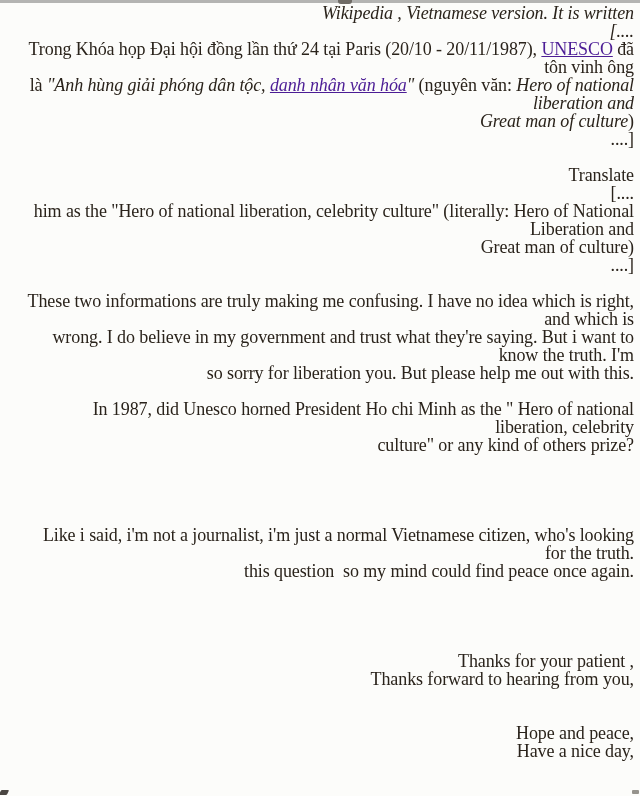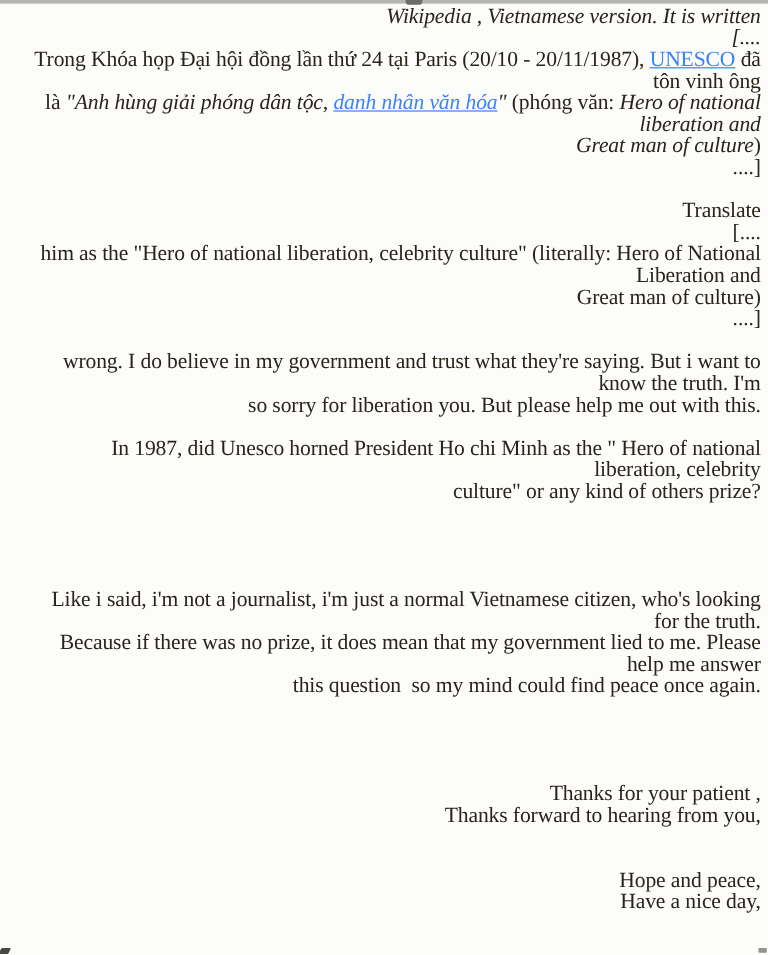--- a/index.html
+++ b/index.html
@@ -31,21 +31,21 @@
     top: 4px; left: 18px;
     width: 616px;
     font-size: 18px;
     line-height: 18px;
     letter-spacing: -0.1px;
     text-align: right;
   }
   .line { white-space: pre-wrap; min-height: 18px; }
   .it { font-style: italic; }
   a.lnk {
-    color: #3b82f6;
+    color: #4c1d95;
     text-decoration: underline;
     cursor: pointer;
   }
   a.lnk.it { font-style: italic; }
   .speck-left {
     position: absolute; left: 0px; bottom: 1px;
     width: 8px; height: 5px;
     background: #4a4642;
     transform: skewX(-25deg);
     border-radius: 1px;
@@ -62,41 +62,41 @@
 
 <div class="page">
   <div class="top-remnant">
     <div class="top-smudge"></div>
   </div>
 
   <div class="body-text" id="email-body">
       <div class="line"><span class="it">Wikipedia , Vietnamese version. It is written</span></div>
       <div class="line"><span class="it">[....</span></div>
       <div class="line"><span>Trong Khóa họp Đại hội đồng lần thứ 24 tại Paris (20/10 - 20/11/1987), </span><a class="lnk" href="#">UNESCO</a><span> đã tôn vinh ông</span></div>
-      <div class="line"><span>là </span><span class="it">"Anh hùng giải phóng dân tộc, </span><a class="lnk it" href="#">danh nhân văn hóa</a><span class="it">"</span><span> (phóng văn: </span><span class="it">Hero of national liberation and</span></div>
+      <div class="line"><span>là </span><span class="it">"Anh hùng giải phóng dân tộc, </span><a class="lnk it" href="#">danh nhân văn hóa</a><span class="it">"</span><span> (nguyên văn: </span><span class="it">Hero of national liberation and</span></div>
       <div class="line"><span class="it">Great man of culture</span><span>)</span></div>
       <div class="line"><span>....]</span></div>
       <div class="line">&nbsp;</div>
       <div class="line"><span>Translate</span></div>
       <div class="line"><span>[....</span></div>
       <div class="line"><span>him as the "Hero of national liberation, celebrity culture" (literally: Hero of National Liberation and</span></div>
       <div class="line"><span>Great man of culture)</span></div>
       <div class="line"><span>....]</span></div>
       <div class="line">&nbsp;</div>
+      <div class="line"><span>These two informations are truly making me confusing. I have no idea which is right, and which is</span></div>
       <div class="line"><span>wrong. I do believe in my government and trust what they're saying. But i want to know the truth. I'm</span></div>
       <div class="line"><span>so sorry for liberation you. But please help me out with this.</span></div>
       <div class="line">&nbsp;</div>
       <div class="line"><span>In 1987, did Unesco horned President Ho chi Minh as the " Hero of national liberation, celebrity</span></div>
       <div class="line"><span>culture" or any kind of others prize?</span></div>
       <div class="line">&nbsp;</div>
       <div class="line">&nbsp;</div>
       <div class="line">&nbsp;</div>
       <div class="line">&nbsp;</div>
       <div class="line"><span>Like i said, i'm not a journalist, i'm just a normal Vietnamese citizen, who's looking for the truth.</span></div>
-      <div class="line"><span>Because if there was no prize, it does mean that my government lied to me. Please help me answer</span></div>
       <div class="line"><span>this question  so my mind could find peace once again.</span></div>
       <div class="line">&nbsp;</div>
       <div class="line">&nbsp;</div>
       <div class="line">&nbsp;</div>
       <div class="line">&nbsp;</div>
       <div class="line"><span>Thanks for your patient ,</span></div>
       <div class="line"><span>Thanks forward to hearing from you,</span></div>
       <div class="line">&nbsp;</div>
       <div class="line">&nbsp;</div>
       <div class="line"><span>Hope and peace,</span></div>

